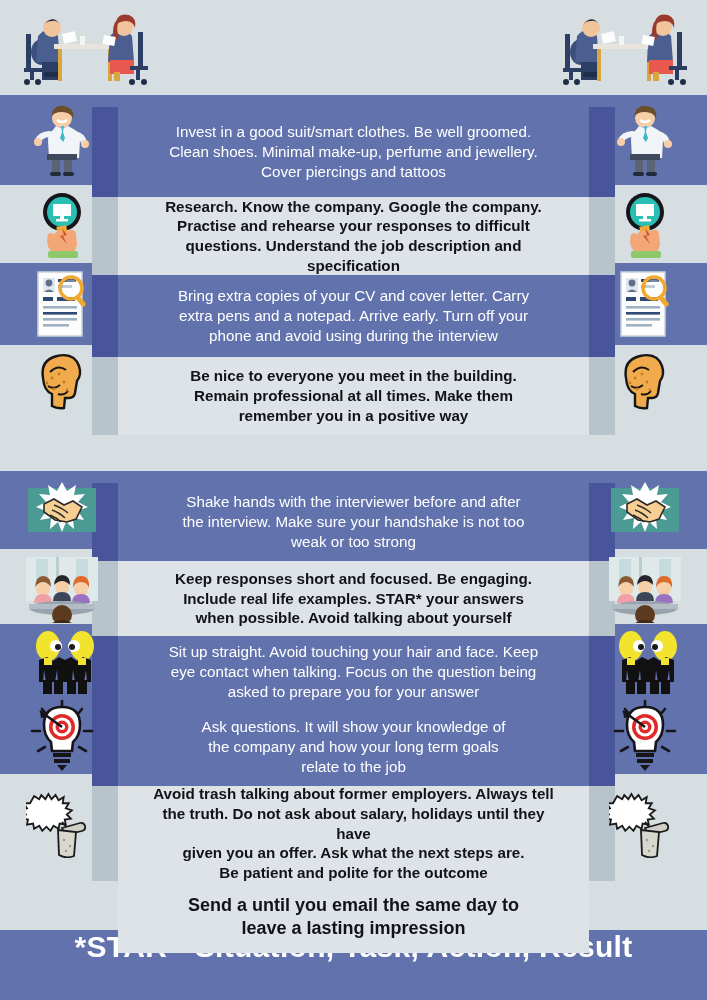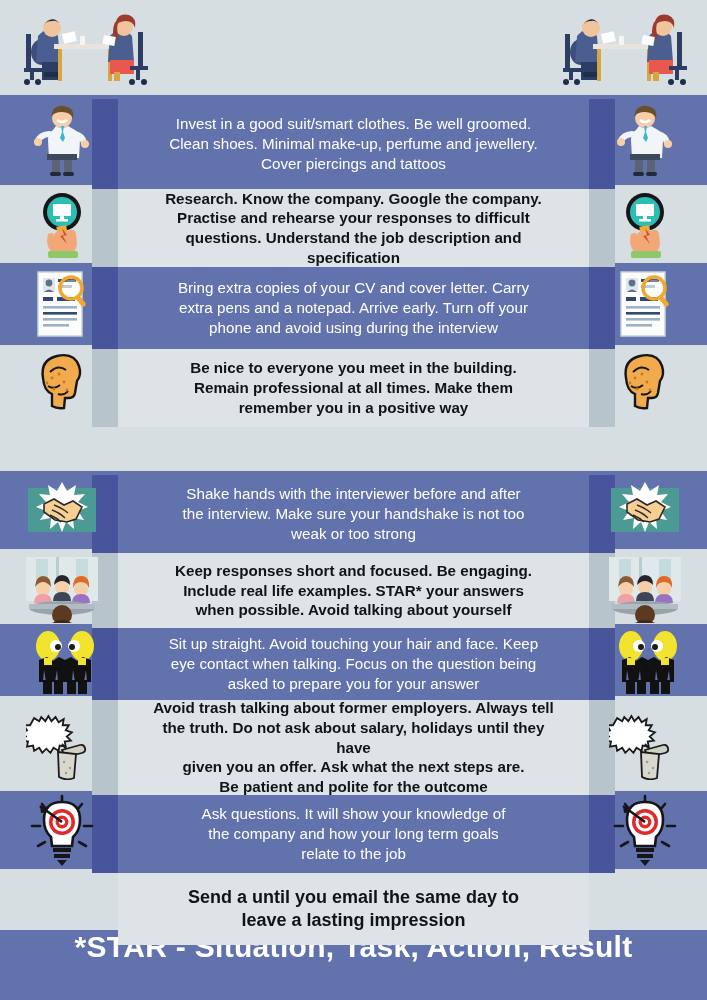--- a/index.html
+++ b/index.html
@@ -41,21 +41,21 @@
     position:absolute;top:0;height:100%;width:100px;
     display:flex;align-items:center;justify-content:center;
     z-index:4;
   }
   .icon-col.left{left:12px;}
   .icon-col.right{right:12px;}
   .icon-box{width:72px;height:72px;position:relative;}
 
   
   .ribbon-wrap{
-    position:absolute;left:118px;top:4px;width:471px;height:100%;
+    position:absolute;left:118px;top:12px;width:471px;height:100%;
     z-index:3;
   }
   .ribbon{
     position:absolute;left:0;top:0;width:471px;height:100%;
     display:flex;align-items:center;justify-content:center;
     padding:6px 34px;
   }
   .ribbon.dark{background:#6272ad;}
   .ribbon.light{background:#dde3e6;}
   
@@ -561,63 +561,20 @@
               <svg viewBox="0 0 26 100" preserveAspectRatio="none">
                 <polygon points="0,0 26,0 26,100 0,100" fill="#48559a"></polygon>
               </svg>
             </div>
             <div class="tip-text">Sit up straight. Avoid touching your hair and face. Keep
 eye contact when talking. Focus on the question being
 asked to prepare you for your answer</div>
           </div>
         </div>
       </div>
-      <div class="band light" style="height: 95px;">
-        <div class="icon-col left">
-          <div class="icon-box"><svg viewBox="0 0 72 72" width="72" height="72">
-        <path d="M6 6 l5 3 l2 -4 l4 4 l3 -5 l3 5 l4 -4 l3 5 l5 -3 l-1 6 l6 0 l-3 5 l6 2 l-5 4 l4 4 l-6 1 l1 5 l-6 -1 l-1 5 l-5 -3 l-3 5 l-4 -4 l-4 4 l-3 -5 l-5 3 l-1 -5 l-6 1 l1 -5 l-6 -1 l4 -4 l-5 -4 l6 -2 l-3 -5 l6 0z" fill="#ffffff" stroke="#1b1b1b" stroke-width="1.8" transform="translate(2,4) scale(1.02)"></path>
-        <path d="M36 36 q4 4 6 8" stroke="#1b1b1b" stroke-width="1.8" fill="none"></path>
-        <path d="M36 42 l18 -5 q4 -1 5 3 q1 4 -3 5 l-17 4z" fill="#cfcfc6" stroke="#1b1b1b" stroke-width="1.8"></path>
-        <path d="M32 44 l18 2 l-2 24 q-8 3 -15 -1z" fill="#d8d8cf" stroke="#1b1b1b" stroke-width="1.8"></path>
-        <circle cx="38" cy="54" r="1.2" fill="#9b9b90"></circle>
-        <circle cx="44" cy="60" r="1.2" fill="#9b9b90"></circle>
-        <circle cx="40" cy="65" r="1.2" fill="#9b9b90"></circle>
-      </svg></div>
-        </div>
-        <div class="icon-col right">
-          <div class="icon-box"><svg viewBox="0 0 72 72" width="72" height="72">
-        <path d="M6 6 l5 3 l2 -4 l4 4 l3 -5 l3 5 l4 -4 l3 5 l5 -3 l-1 6 l6 0 l-3 5 l6 2 l-5 4 l4 4 l-6 1 l1 5 l-6 -1 l-1 5 l-5 -3 l-3 5 l-4 -4 l-4 4 l-3 -5 l-5 3 l-1 -5 l-6 1 l1 -5 l-6 -1 l4 -4 l-5 -4 l6 -2 l-3 -5 l6 0z" fill="#ffffff" stroke="#1b1b1b" stroke-width="1.8" transform="translate(2,4) scale(1.02)"></path>
-        <path d="M36 36 q4 4 6 8" stroke="#1b1b1b" stroke-width="1.8" fill="none"></path>
-        <path d="M36 42 l18 -5 q4 -1 5 3 q1 4 -3 5 l-17 4z" fill="#cfcfc6" stroke="#1b1b1b" stroke-width="1.8"></path>
-        <path d="M32 44 l18 2 l-2 24 q-8 3 -15 -1z" fill="#d8d8cf" stroke="#1b1b1b" stroke-width="1.8"></path>
-        <circle cx="38" cy="54" r="1.2" fill="#9b9b90"></circle>
-        <circle cx="44" cy="60" r="1.2" fill="#9b9b90"></circle>
-        <circle cx="40" cy="65" r="1.2" fill="#9b9b90"></circle>
-      </svg></div>
-        </div>
-        <div class="ribbon-wrap">
-          <div class="ribbon light">
-            <div class="fold l">
-              <svg viewBox="0 0 26 100" preserveAspectRatio="none">
-                <polygon points="0,0 26,0 26,100 0,100" fill="#b8c4cb"></polygon>
-                <polygon points="0,0 26,0 26,14 0,0" fill="#6272ad" opacity="0"></polygon>
-              </svg>
-            </div>
-            <div class="fold r">
-              <svg viewBox="0 0 26 100" preserveAspectRatio="none">
-                <polygon points="0,0 26,0 26,100 0,100" fill="#b8c4cb"></polygon>
-              </svg>
-            </div>
-            <div class="tip-text">Avoid trash talking about former employers. Always tell
-the truth. Do not ask about salary, holidays until they have
-given you an offer. Ask what the next steps are.
-Be patient and polite for the outcome</div>
-          </div>
-        </div>
-      </div>
       <div class="band dark" style="height: 78px;">
         <div class="icon-col left">
           <div class="icon-box"><svg viewBox="0 0 72 72" width="72" height="72">
         <g stroke="#16161a" stroke-width="2.6" stroke-linecap="round">
           <line x1="36" y1="2" x2="36" y2="10"></line>
           <line x1="16" y1="10" x2="21" y2="16"></line>
           <line x1="56" y1="10" x2="51" y2="16"></line>
           <line x1="6" y1="32" x2="14" y2="32"></line>
           <line x1="66" y1="32" x2="58" y2="32"></line>
           <line x1="12" y1="52" x2="19" y2="48"></line>
@@ -670,20 +627,63 @@
               <svg viewBox="0 0 26 100" preserveAspectRatio="none">
                 <polygon points="0,0 26,0 26,100 0,100" fill="#48559a"></polygon>
               </svg>
             </div>
             <div class="tip-text">Ask questions. It will show your knowledge of
 the company and how your long term goals
 relate to the job</div>
           </div>
         </div>
       </div>
+      <div class="band light" style="height: 95px;">
+        <div class="icon-col left">
+          <div class="icon-box"><svg viewBox="0 0 72 72" width="72" height="72">
+        <path d="M6 6 l5 3 l2 -4 l4 4 l3 -5 l3 5 l4 -4 l3 5 l5 -3 l-1 6 l6 0 l-3 5 l6 2 l-5 4 l4 4 l-6 1 l1 5 l-6 -1 l-1 5 l-5 -3 l-3 5 l-4 -4 l-4 4 l-3 -5 l-5 3 l-1 -5 l-6 1 l1 -5 l-6 -1 l4 -4 l-5 -4 l6 -2 l-3 -5 l6 0z" fill="#ffffff" stroke="#1b1b1b" stroke-width="1.8" transform="translate(2,4) scale(1.02)"></path>
+        <path d="M36 36 q4 4 6 8" stroke="#1b1b1b" stroke-width="1.8" fill="none"></path>
+        <path d="M36 42 l18 -5 q4 -1 5 3 q1 4 -3 5 l-17 4z" fill="#cfcfc6" stroke="#1b1b1b" stroke-width="1.8"></path>
+        <path d="M32 44 l18 2 l-2 24 q-8 3 -15 -1z" fill="#d8d8cf" stroke="#1b1b1b" stroke-width="1.8"></path>
+        <circle cx="38" cy="54" r="1.2" fill="#9b9b90"></circle>
+        <circle cx="44" cy="60" r="1.2" fill="#9b9b90"></circle>
+        <circle cx="40" cy="65" r="1.2" fill="#9b9b90"></circle>
+      </svg></div>
+        </div>
+        <div class="icon-col right">
+          <div class="icon-box"><svg viewBox="0 0 72 72" width="72" height="72">
+        <path d="M6 6 l5 3 l2 -4 l4 4 l3 -5 l3 5 l4 -4 l3 5 l5 -3 l-1 6 l6 0 l-3 5 l6 2 l-5 4 l4 4 l-6 1 l1 5 l-6 -1 l-1 5 l-5 -3 l-3 5 l-4 -4 l-4 4 l-3 -5 l-5 3 l-1 -5 l-6 1 l1 -5 l-6 -1 l4 -4 l-5 -4 l6 -2 l-3 -5 l6 0z" fill="#ffffff" stroke="#1b1b1b" stroke-width="1.8" transform="translate(2,4) scale(1.02)"></path>
+        <path d="M36 36 q4 4 6 8" stroke="#1b1b1b" stroke-width="1.8" fill="none"></path>
+        <path d="M36 42 l18 -5 q4 -1 5 3 q1 4 -3 5 l-17 4z" fill="#cfcfc6" stroke="#1b1b1b" stroke-width="1.8"></path>
+        <path d="M32 44 l18 2 l-2 24 q-8 3 -15 -1z" fill="#d8d8cf" stroke="#1b1b1b" stroke-width="1.8"></path>
+        <circle cx="38" cy="54" r="1.2" fill="#9b9b90"></circle>
+        <circle cx="44" cy="60" r="1.2" fill="#9b9b90"></circle>
+        <circle cx="40" cy="65" r="1.2" fill="#9b9b90"></circle>
+      </svg></div>
+        </div>
+        <div class="ribbon-wrap">
+          <div class="ribbon light">
+            <div class="fold l">
+              <svg viewBox="0 0 26 100" preserveAspectRatio="none">
+                <polygon points="0,0 26,0 26,100 0,100" fill="#b8c4cb"></polygon>
+                <polygon points="0,0 26,0 26,14 0,0" fill="#6272ad" opacity="0"></polygon>
+              </svg>
+            </div>
+            <div class="fold r">
+              <svg viewBox="0 0 26 100" preserveAspectRatio="none">
+                <polygon points="0,0 26,0 26,100 0,100" fill="#b8c4cb"></polygon>
+              </svg>
+            </div>
+            <div class="tip-text">Avoid trash talking about former employers. Always tell
+the truth. Do not ask about salary, holidays until they have
+given you an offer. Ask what the next steps are.
+Be patient and polite for the outcome</div>
+          </div>
+        </div>
+      </div>
       <div class="band light" style="height: 72px;">
         <div class="ribbon-wrap">
           <div class="ribbon light plain">
             <div class="tip-text">Send a until you email the same day to
 leave a lasting impression</div>
           </div>
         </div>
       </div>
     </div>
 

